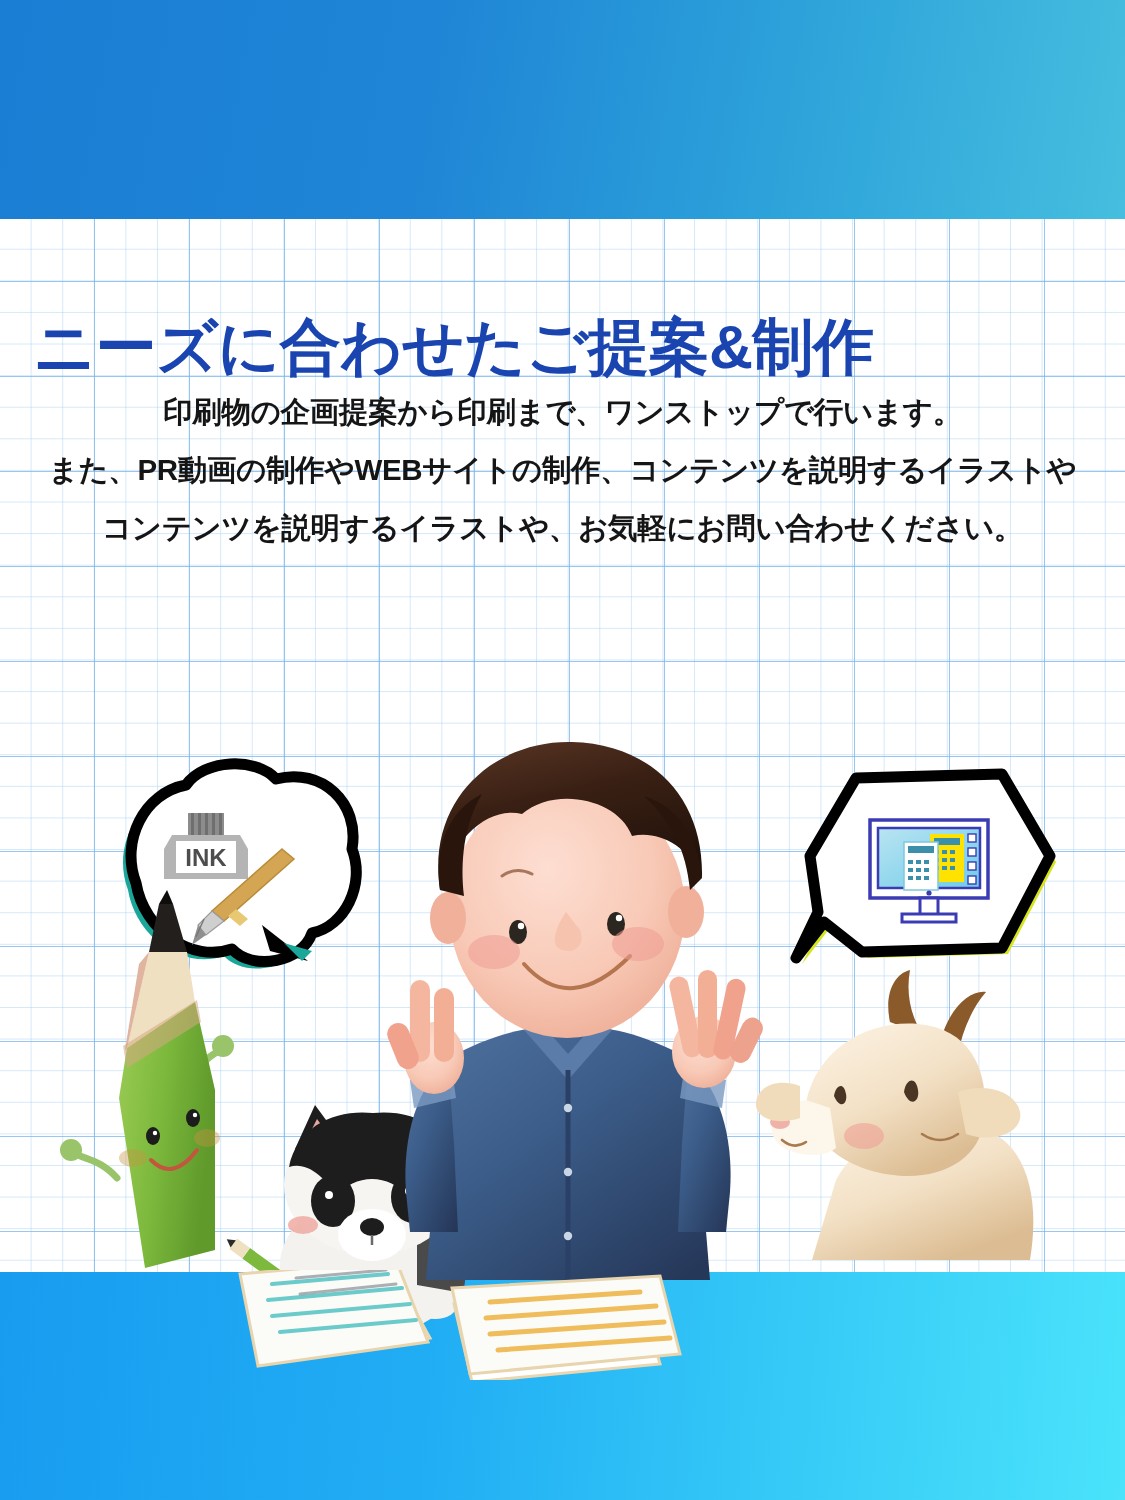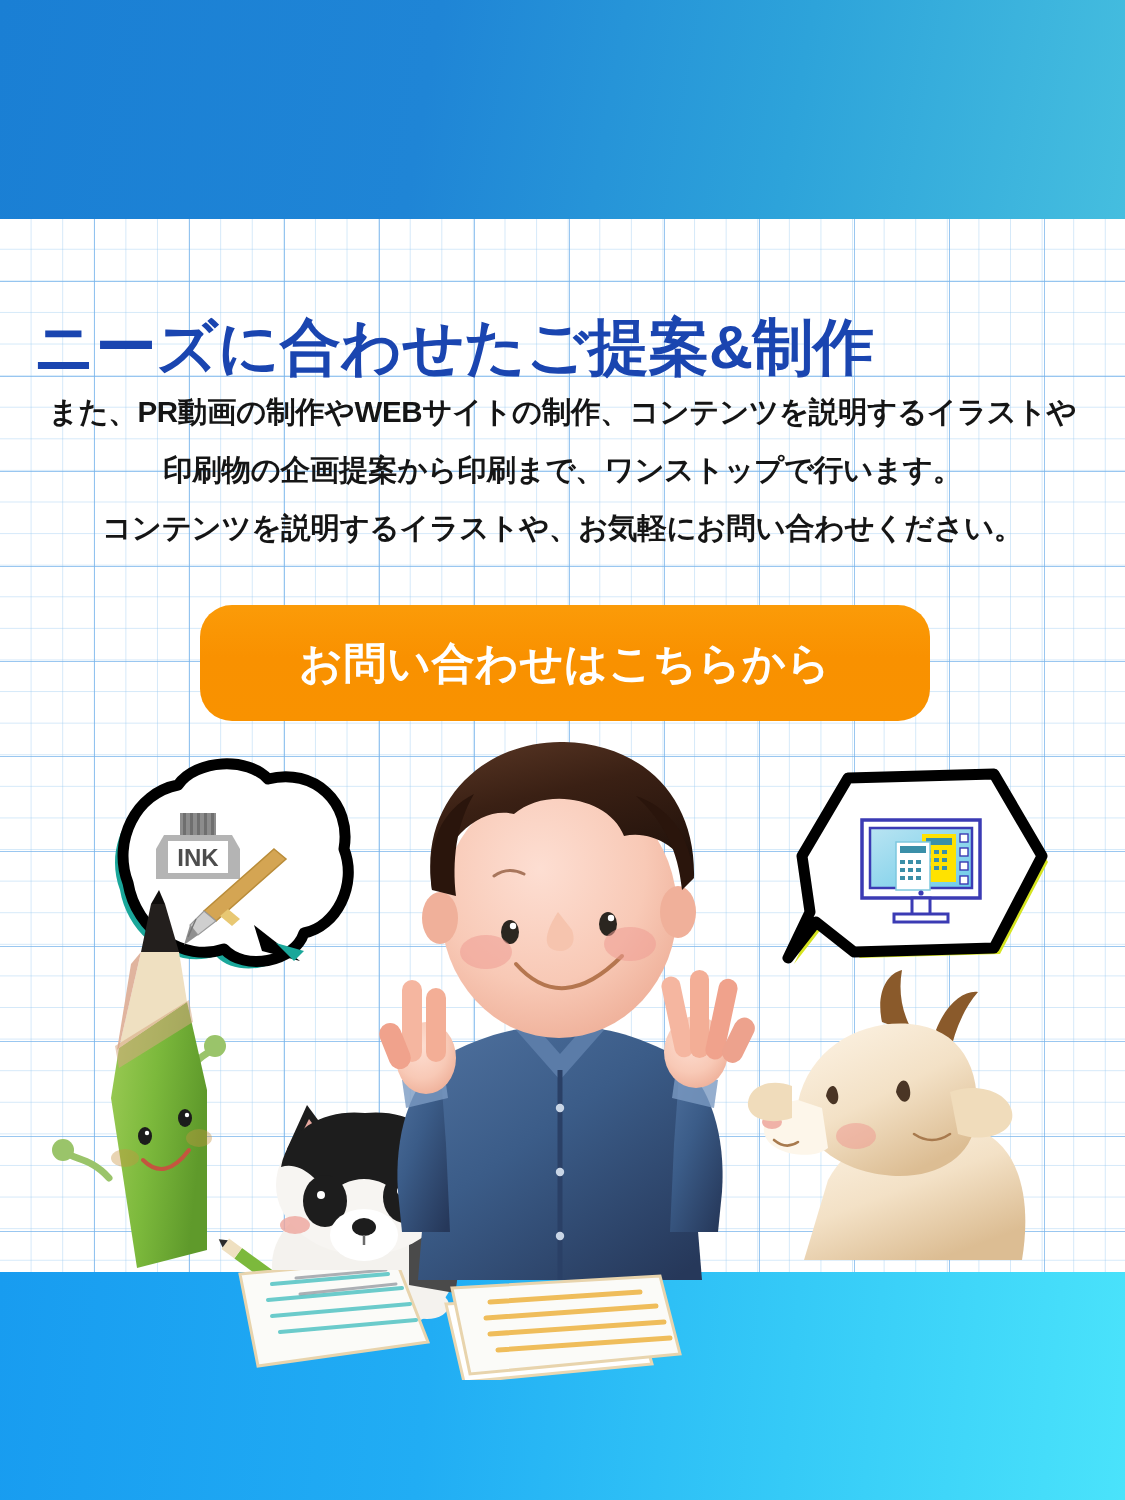--- a/index.html
+++ b/index.html
@@ -112,21 +112,21 @@
     cursor: pointer;
     z-index: 7;
     line-height: 116px;
     padding: 0;
     text-align: center;
   }
 
   
   .illustration {
     position: absolute;
-    left: 4px;
+    left: 12px;
     top: 740px;
     width: 969px;
     height: 640px;
     z-index: 5;
   }
   .illustration svg { display: block; }
 
   
   .above-band { z-index: 8; }
 </style>
@@ -135,26 +135,25 @@
 
 <div class="page">
 
   <div class="grid-bg"></div>
 
   <div class="band-top"></div>
 
   <h1 class="headline">ニーズに合わせたご提案&amp;制作</h1>
 
   <div class="lead">
+    <span class="line">印刷物の企画提案から印刷まで、ワンストップで行います。</span>
     <span class="line">また、PR動画の制作やWEBサイトの制作、コンテンツを説明するイラストや</span>
-    <span class="line">印刷物の企画提案から印刷まで、ワンストップで行います。</span>
     <span class="line">コンテンツを説明するイラストや、お気軽にお問い合わせください。</span>
   </div>
 
-  <button class="cta">お問い合わせはこちらから</button>
 
   <div class="illustration">
     <svg width="1125" height="640" viewBox="0 0 1125 640" xmlns="http://www.w3.org/2000/svg">
       <defs>
 
         <pattern id="dotsTeal" x="0" y="0" width="13" height="13" patternUnits="userSpaceOnUse">
           <circle cx="6.5" cy="6.5" r="3.6" fill="#1aa79a"></circle>
         </pattern>
         <pattern id="dotsLime" x="0" y="0" width="13" height="13" patternUnits="userSpaceOnUse">
           <circle cx="6.5" cy="6.5" r="3.6" fill="#d6e420"></circle>

